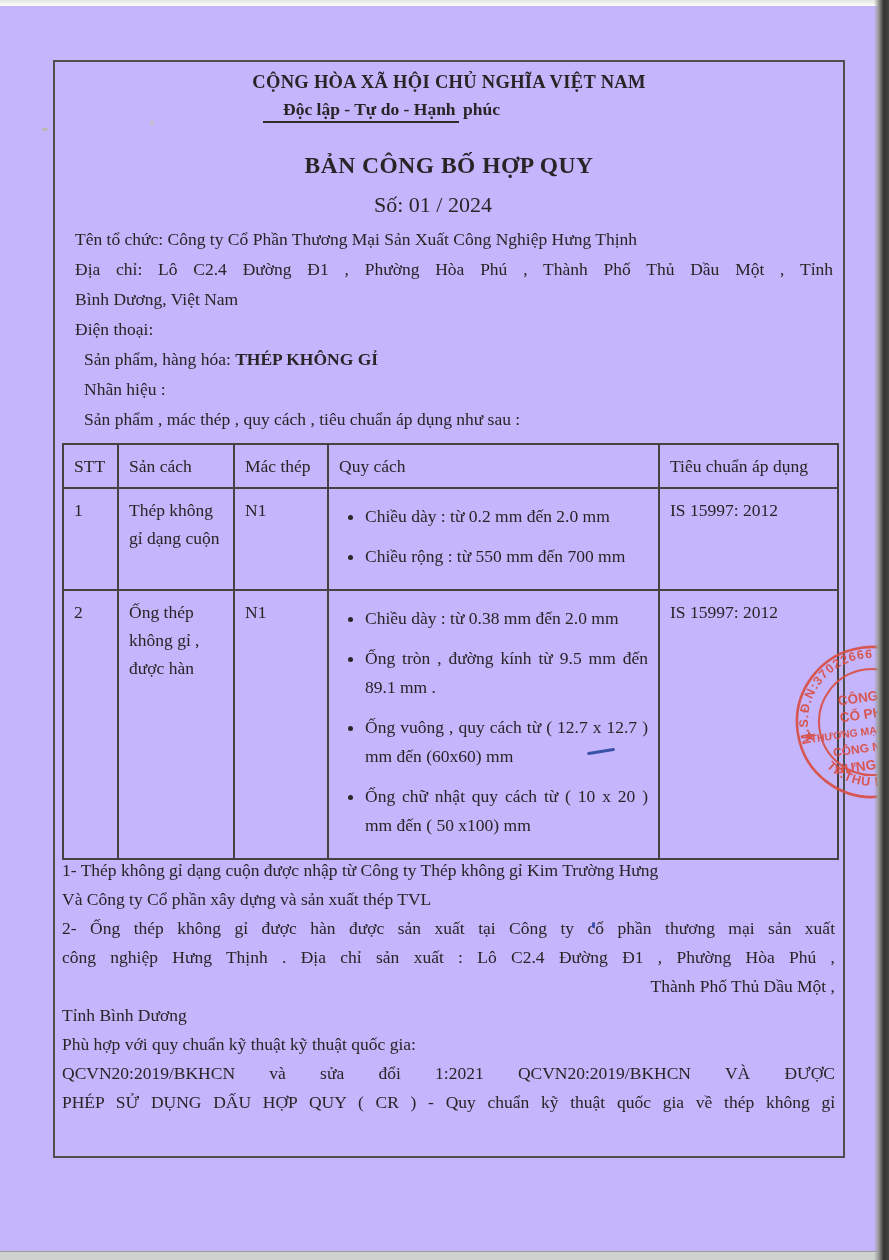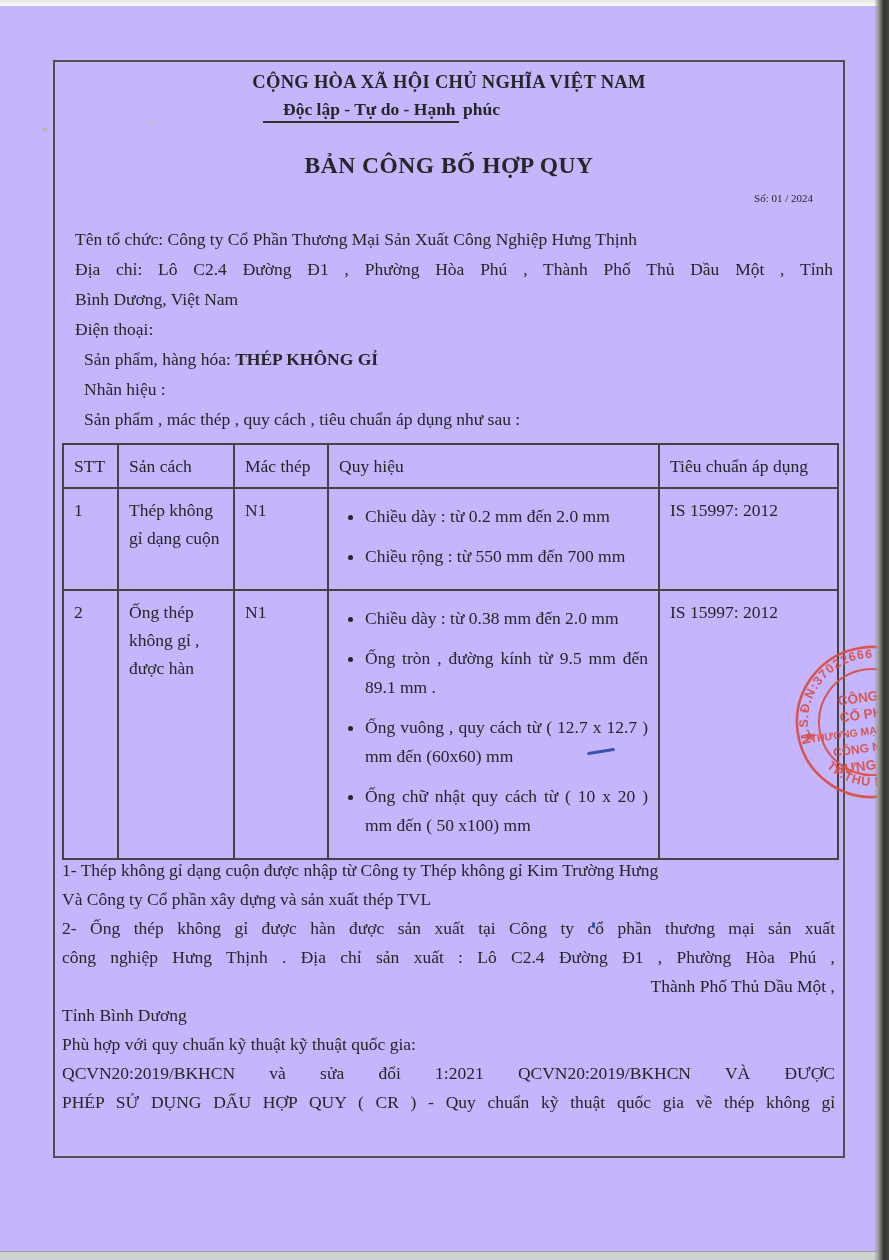--- a/index.html
+++ b/index.html
@@ -30,22 +30,22 @@
     border:2px solid #4f4f4d;box-sizing:border-box;}
 
   
   .nat-header{position:absolute;left:53px;top:72px;width:792px;text-align:center;
     font-weight:bold;font-size:18.5px;letter-spacing:.3px;}
   .motto{position:absolute;left:53px;top:99px;width:657px;text-align:center;
     font-weight:bold;font-size:17.5px;}
   .motto .u{border-bottom:2px solid #2e2e2e;padding:0 3px 2px 20px;}
   .doc-title{position:absolute;left:53px;top:152px;width:792px;text-align:center;
     font-weight:bold;font-size:23.5px;letter-spacing:.5px;}
-  .doc-number{position:absolute;left:53px;top:192px;width:760px;text-align:right;
-    font-size:11px;}
+  .doc-number{position:absolute;left:53px;top:192px;width:760px;text-align:center;
+    font-size:22px;}
 
   
   .org{position:absolute;left:75px;top:224px;width:758px;font-size:17.5px;line-height:30px;}
   .org .indent{padding-left:9px;}
   .just{text-align:justify;text-align-last:justify;}
   .bold{font-weight:bold;}
 
   
   table.spec{position:absolute;left:62px;top:443px;width:775px;
     border-collapse:collapse;table-layout:fixed;font-size:17.5px;}
@@ -103,21 +103,21 @@
         <col class="col-sp">
         <col class="col-mt">
         <col class="col-qc">
         <col class="col-tc">
     </colgroup>
     <tbody>
         <tr>
       <th class="center">STT</th>
       <th>Sản cách</th>
       <th class="center">Mác thép</th>
-      <th>Quy hiệu</th>
+      <th>Quy cách</th>
       <th>Tiêu chuẩn áp dụng</th>
     </tr>
     <tr class="row1-h">
       <td class="center">1</td>
       <td class="prod">Thép không gỉ dạng cuộn</td>
       <td class="center">N1</td>
       <td class="qc">
         <ul>
           <li>Chiều dày : từ 0.2 mm đến 2.0 mm</li>
           <li>Chiều rộng : từ 550 mm đến 700 mm</li>

